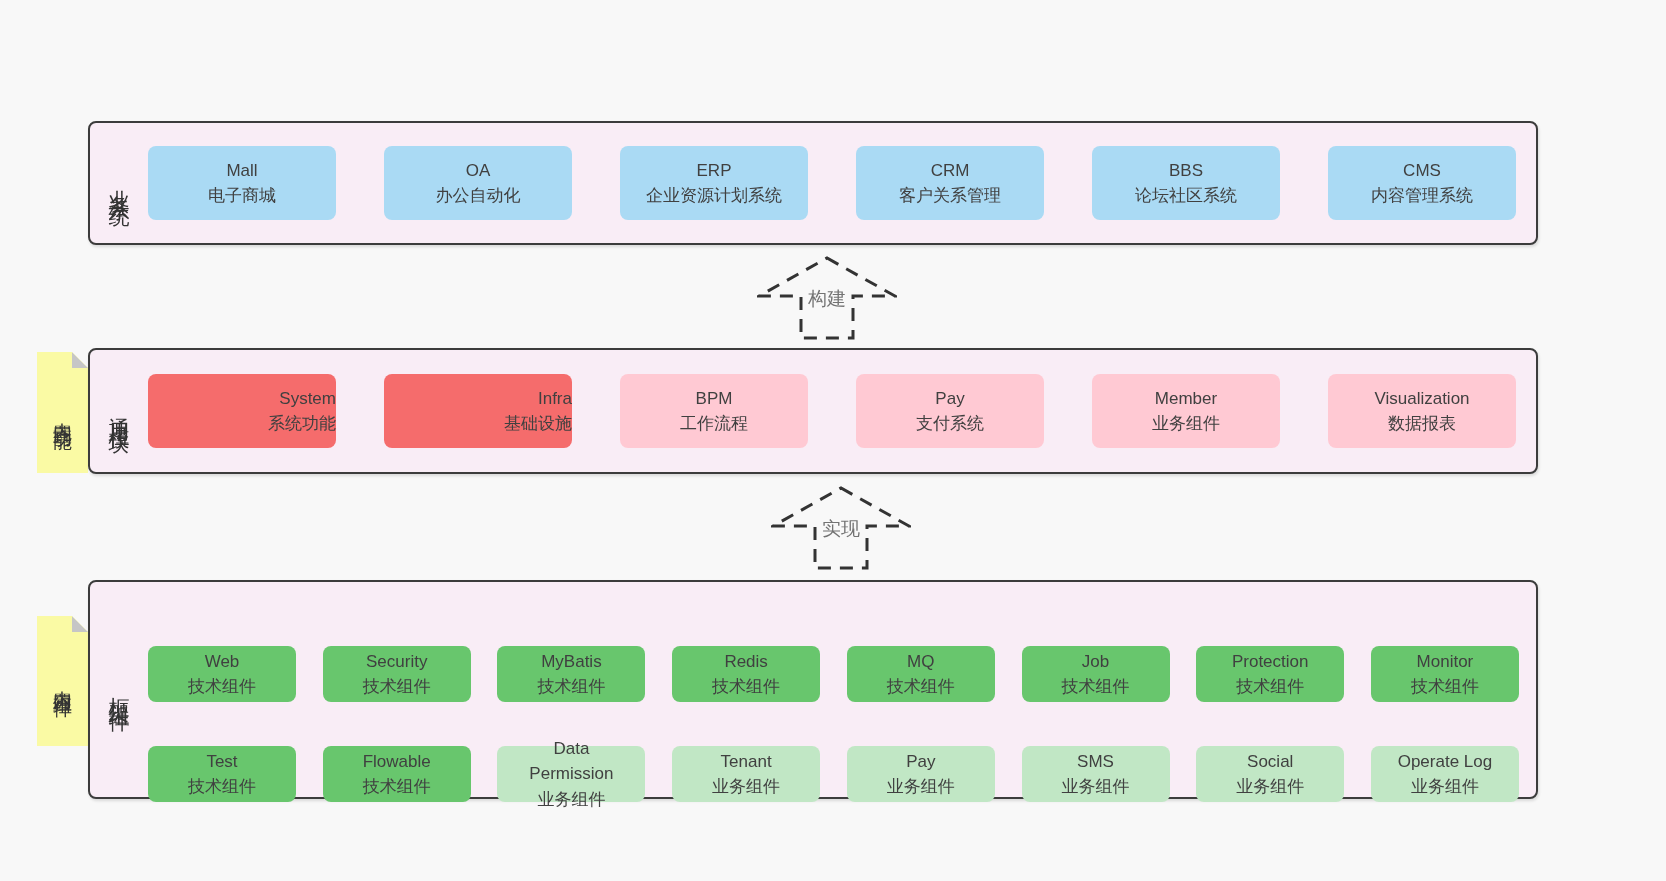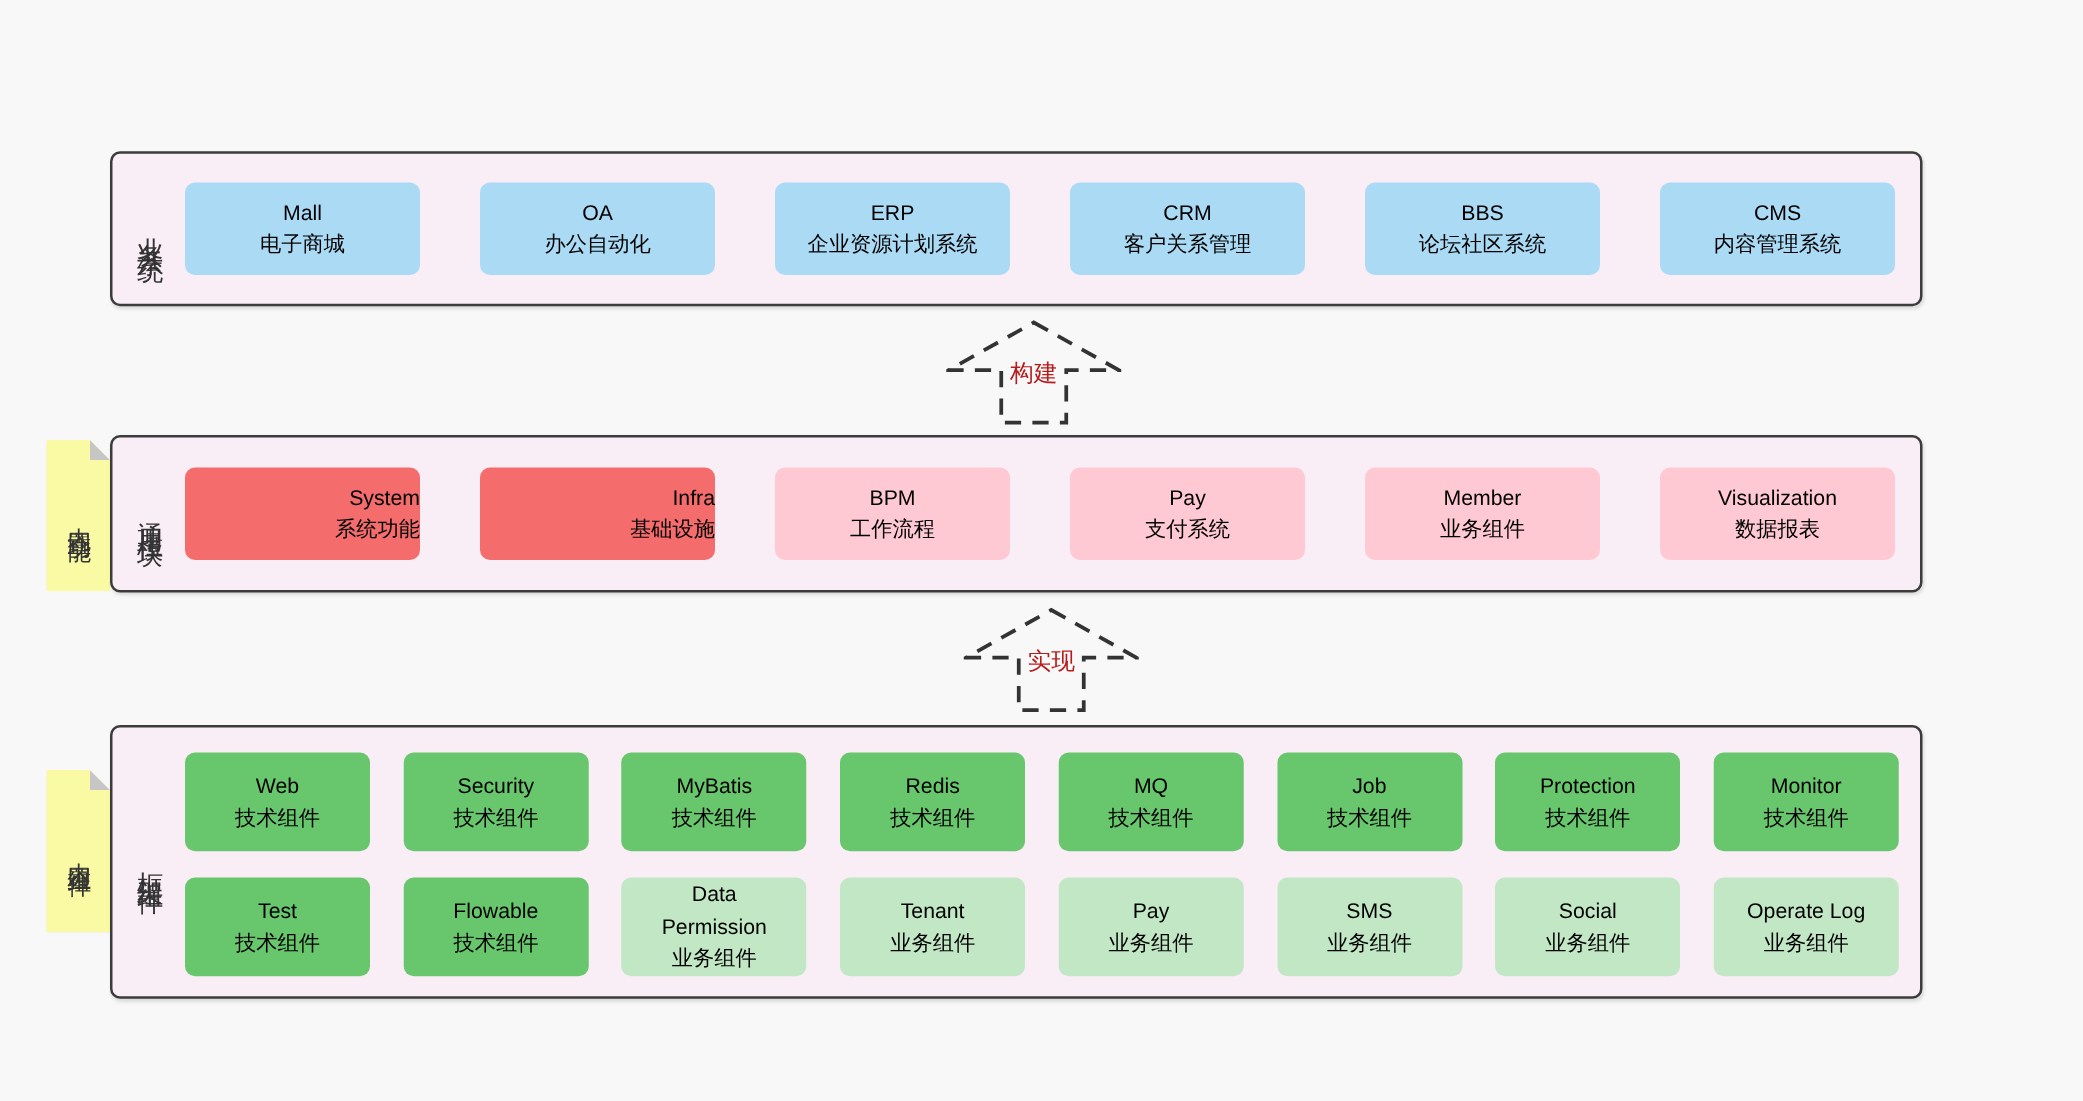--- a/index.html
+++ b/index.html
@@ -30,36 +30,36 @@
     font-size:21px;letter-spacing:5px;color:#333;
     z-index:3;
   }
   .boxes{
     position:absolute;left:58px;right:20px;top:0;bottom:0;
     display:flex;justify-content:space-between;align-items:center;
   }
   .box{
     display:flex;flex-direction:column;align-items:center;justify-content:center;
     border-radius:8px;text-align:center;
-    font-size:17px;line-height:1.5;color:#000000;
+    font-size:17px;line-height:1.5;color:#404040;
   }
   .box-name{white-space:pre-line;}
   .wide .box{width:188px;height:74px;}
   .blue{background:#aadaf4;}
   .red{background:#f56c6c;align-items:flex-end;}
   .pink{background:#ffc9d3;}
   .green{background:#68c66d;}
   .lightgreen{background:#c1e7c5;}
   
   .rows{
     position:absolute;left:58px;right:17px;top:20px;bottom:16px;
     display:flex;flex-direction:column;justify-content:space-between;
   }
   .row{display:flex;justify-content:space-between;}
-  .row .box{width:148px;height:79px;}
+  .row .box{width:148px;height:56px;margin-top:44px;}
   
   .tag{
     position:absolute;
     background:#fafaa4;
     box-shadow:1px 2px 3px rgba(0,0,0,0.15);
     clip-path:polygon(0 0, calc(100% - 16px) 0, 100% 16px, 100% 100%, 0 100%);
     display:flex;align-items:center;justify-content:center;
     writing-mode:vertical-rl;text-orientation:upright;
     font-size:19px;letter-spacing:3px;color:#333;
     z-index:1;
@@ -68,21 +68,21 @@
     position:absolute;top:0;right:0;width:16px;height:16px;
     background:#c6c6c6;
     clip-path:polygon(0 0, 100% 100%, 0 100%);
   }
   
   .arrow{position:absolute;width:140px;height:84px;z-index:2;}
   .arrow svg{display:block;}
   .arrow-label{
     position:absolute;left:50%;top:30px;transform:translateX(-50%);
     background:#f8f8f8;padding:0 4px;
-    font-size:19px;color:#b91c1c;white-space:nowrap;
+    font-size:19px;color:#737373;white-space:nowrap;
   }
 </style>
 </head>
 <body>
 
 <div class="stage">
 
   <div class="layer wide" style="left:88px;top:121px;width:1446px;height:120px;">
     <div class="vlabel">业务系统</div>
     <div class="boxes">

